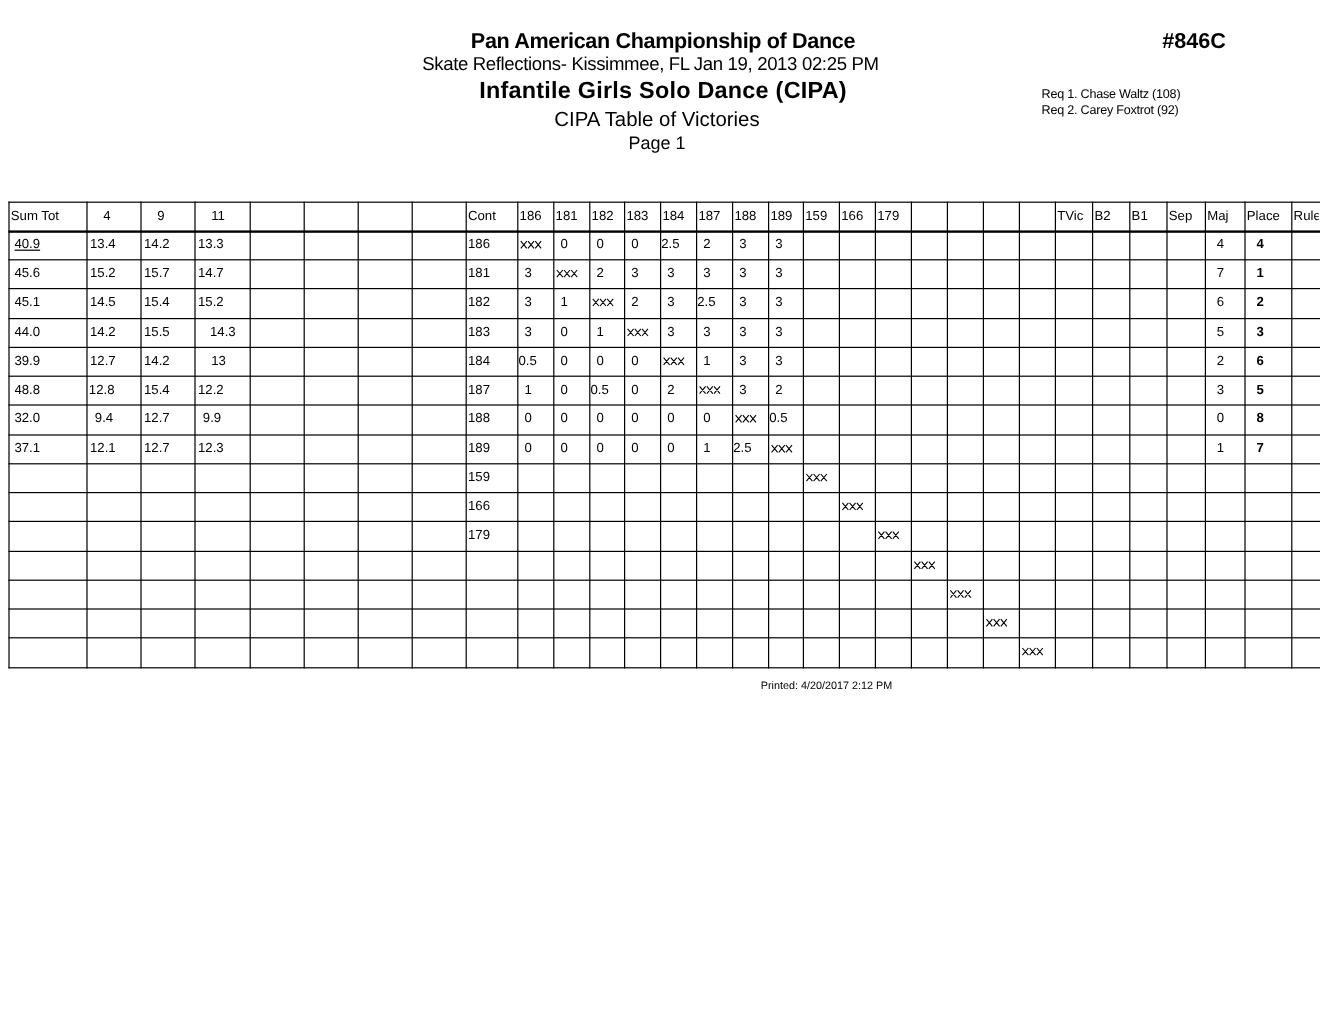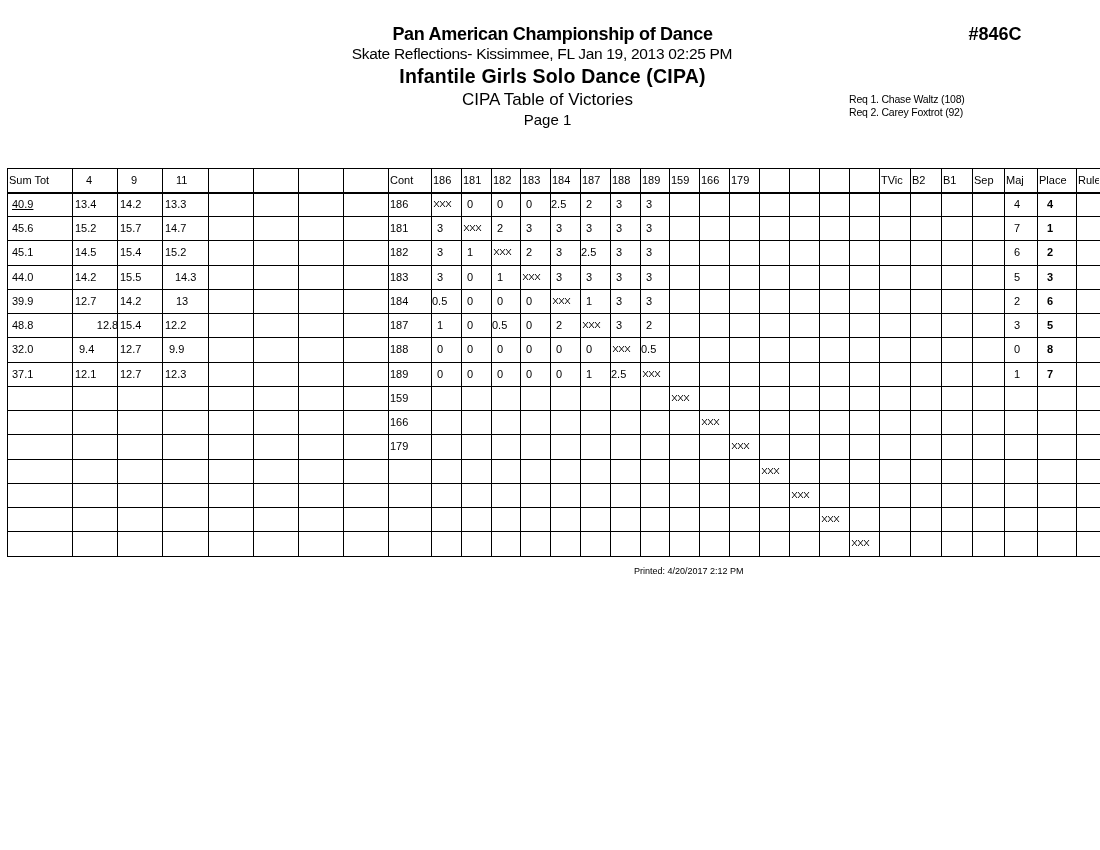--- a/index.html
+++ b/index.html
@@ -3,21 +3,21 @@
 <meta charset="utf-8">
 <style>
   html, body { margin:0; padding:0; background:#ffffff; }
   body { width:1100px; height:850px; position:relative; overflow:hidden; font-family:"Liberation Sans", sans-serif; color:#000; }
   .t-main { position:absolute; top:24px; left:380px; width:345px; text-align:center; font-weight:bold; font-size:18px; letter-spacing:-0.3px; }
   .t-sub { position:absolute; top:45px; left:334px; width:416px; text-align:center; font-size:15.5px; letter-spacing:-0.3px; }
   .t-event { position:absolute; top:65px; left:380px; width:345px; text-align:center; font-weight:bold; font-size:19.5px; letter-spacing:0.2px; }
   .t-table { position:absolute; top:90px; left:440px; width:215px; text-align:center; font-size:17px; }
   .t-page { position:absolute; top:111px; left:500px; width:95px; text-align:center; font-size:15px; }
   .t-code { position:absolute; top:24px; left:950px; width:90px; text-align:center; font-weight:bold; font-size:18px; }
-  .req { position:absolute; left:849px; font-size:10.5px; letter-spacing:-0.2px;margin-top:20px; }
+  .req { position:absolute; left:868px; font-size:10.5px; letter-spacing:-0.2px; }
   .printed { position:absolute; top:566px; left:634px; font-size:9px; }
 
   #grid { position:absolute; left:7px; top:168px; }
   .hline { position:absolute; left:0; height:1px; background:#000; }
   .vline { position:absolute; top:0; width:1px; background:#000; }
   .cell { position:absolute; font-size:11px; line-height:24px; height:24px; overflow:hidden; }
   .cell.bold { font-weight:bold; }
   .xxx { position:absolute; height:24px; }
 </style>
 </head>
@@ -253,21 +253,21 @@
     <div class="cell" style="left: 818px; top: 121px; width: 23px;"></div>
     <div class="cell" style="left: 848px; top: 121px; width: 23px;"></div>
     <div class="cell" style="left: 875px; top: 121px; width: 27px;"></div>
     <div class="cell" style="left: 906px; top: 121px; width: 27px;"></div>
     <div class="cell" style="left: 937px; top: 121px; width: 27px;"></div>
     <div class="cell" style="left: 968px; top: 121px; width: 28px;"></div>
     <div class="cell" style="left: 1007px; top: 121px; width: 22px;">2</div>
     <div class="cell bold" style="left: 1040px; top: 121px; width: 28px;">6</div>
     <div class="cell" style="left: 1072px; top: 121px; width: 20px;"></div>
     <div class="cell" style="left: 5px; top: 145px; width: 59px;">48.8</div>
-    <div class="cell" style="left: 80px; top: 145px; width: 41px; text-align: center;">12.8</div>
+    <div class="cell" style="left: 67px; top: 145px; width: 41px;">12.8</div>
     <div class="cell" style="left: 113px; top: 145px; width: 41px;">15.4</div>
     <div class="cell" style="left: 158px; top: 145px; width: 42px;">12.2</div>
     <div class="cell" style="left: 383px; top: 145px; width: 40px;">187</div>
     <div class="cell" style="left: 430px; top: 145px; width: 23px;">1</div>
     <div class="cell" style="left: 460px; top: 145px; width: 23px;">0</div>
     <div class="cell" style="left: 485px; top: 145px; width: 27px;">0.5</div>
     <div class="cell" style="left: 519px; top: 145px; width: 23px;">0</div>
     <div class="cell" style="left: 549px; top: 145px; width: 23px;">2</div>
     <svg class="xxx" width="24" height="24" style="position: absolute; left: 575px; top: 145px;">
       <path d="M1 9 L6 15 M6 9 L1 15 M7 9 L12 15 M12 9 L7 15 M13 9 L18 15 M18 9 L13 15" stroke="#000" stroke-width="0.9" fill="none"></path>

